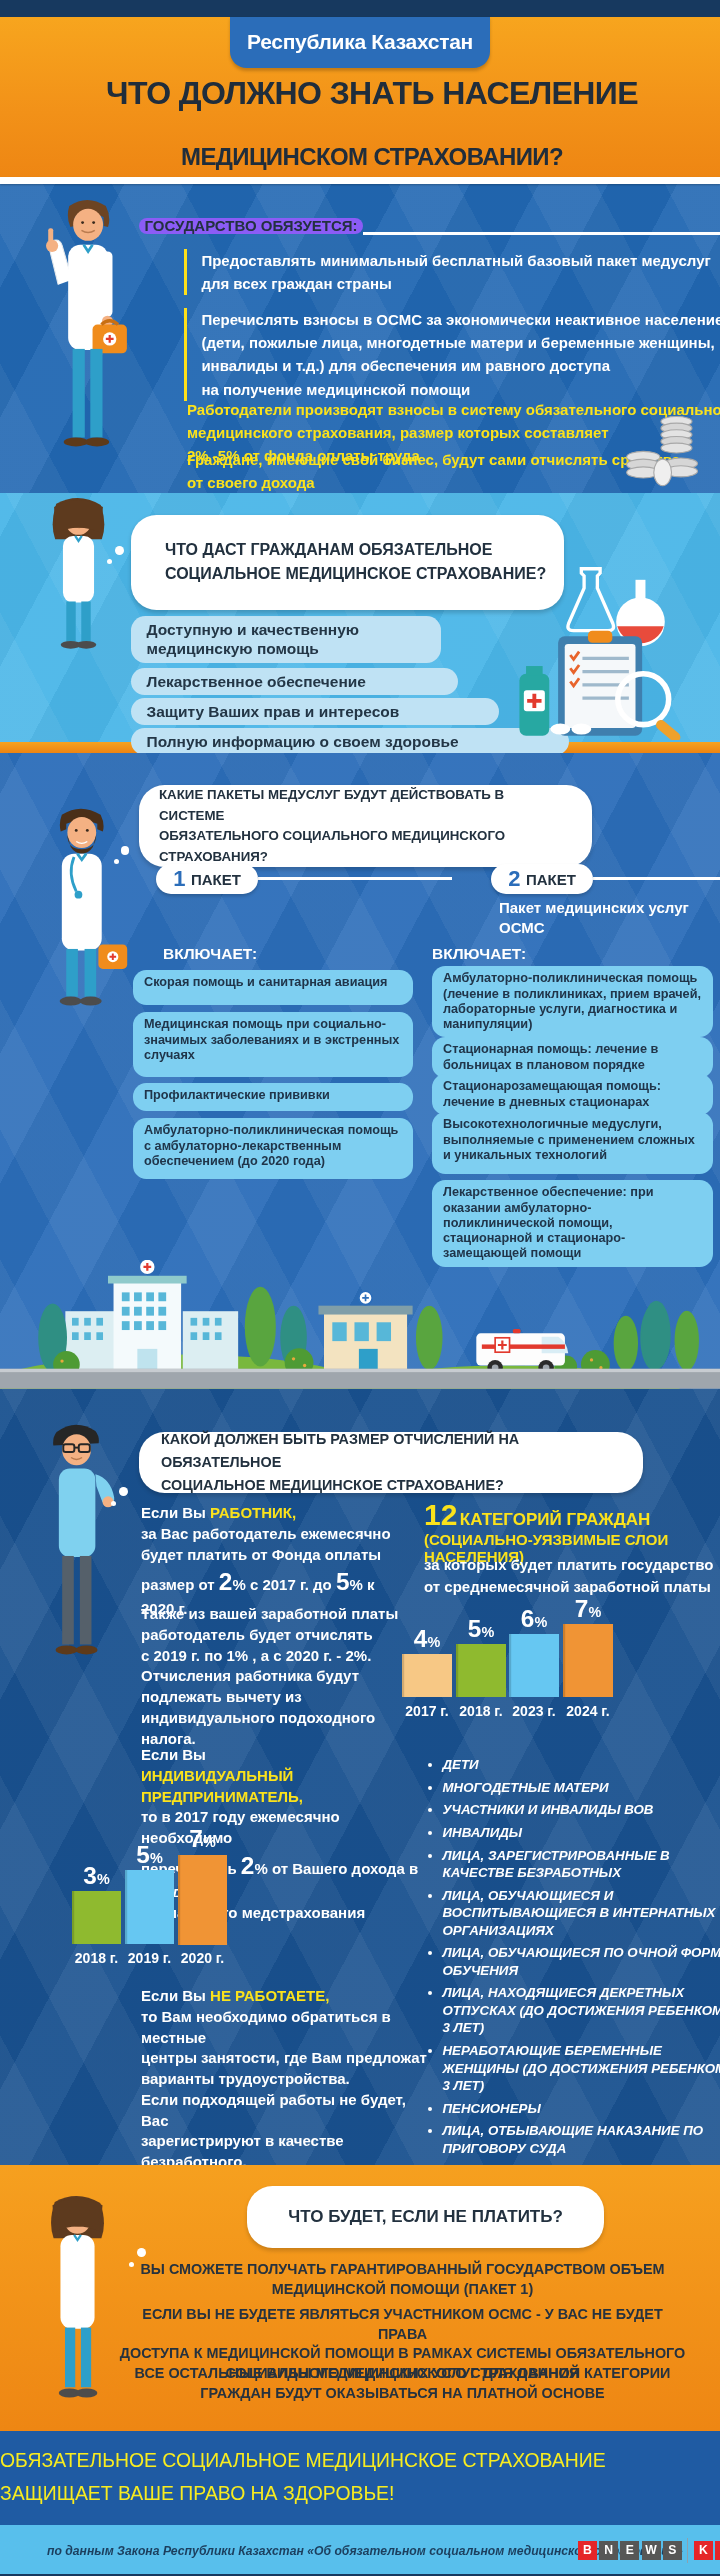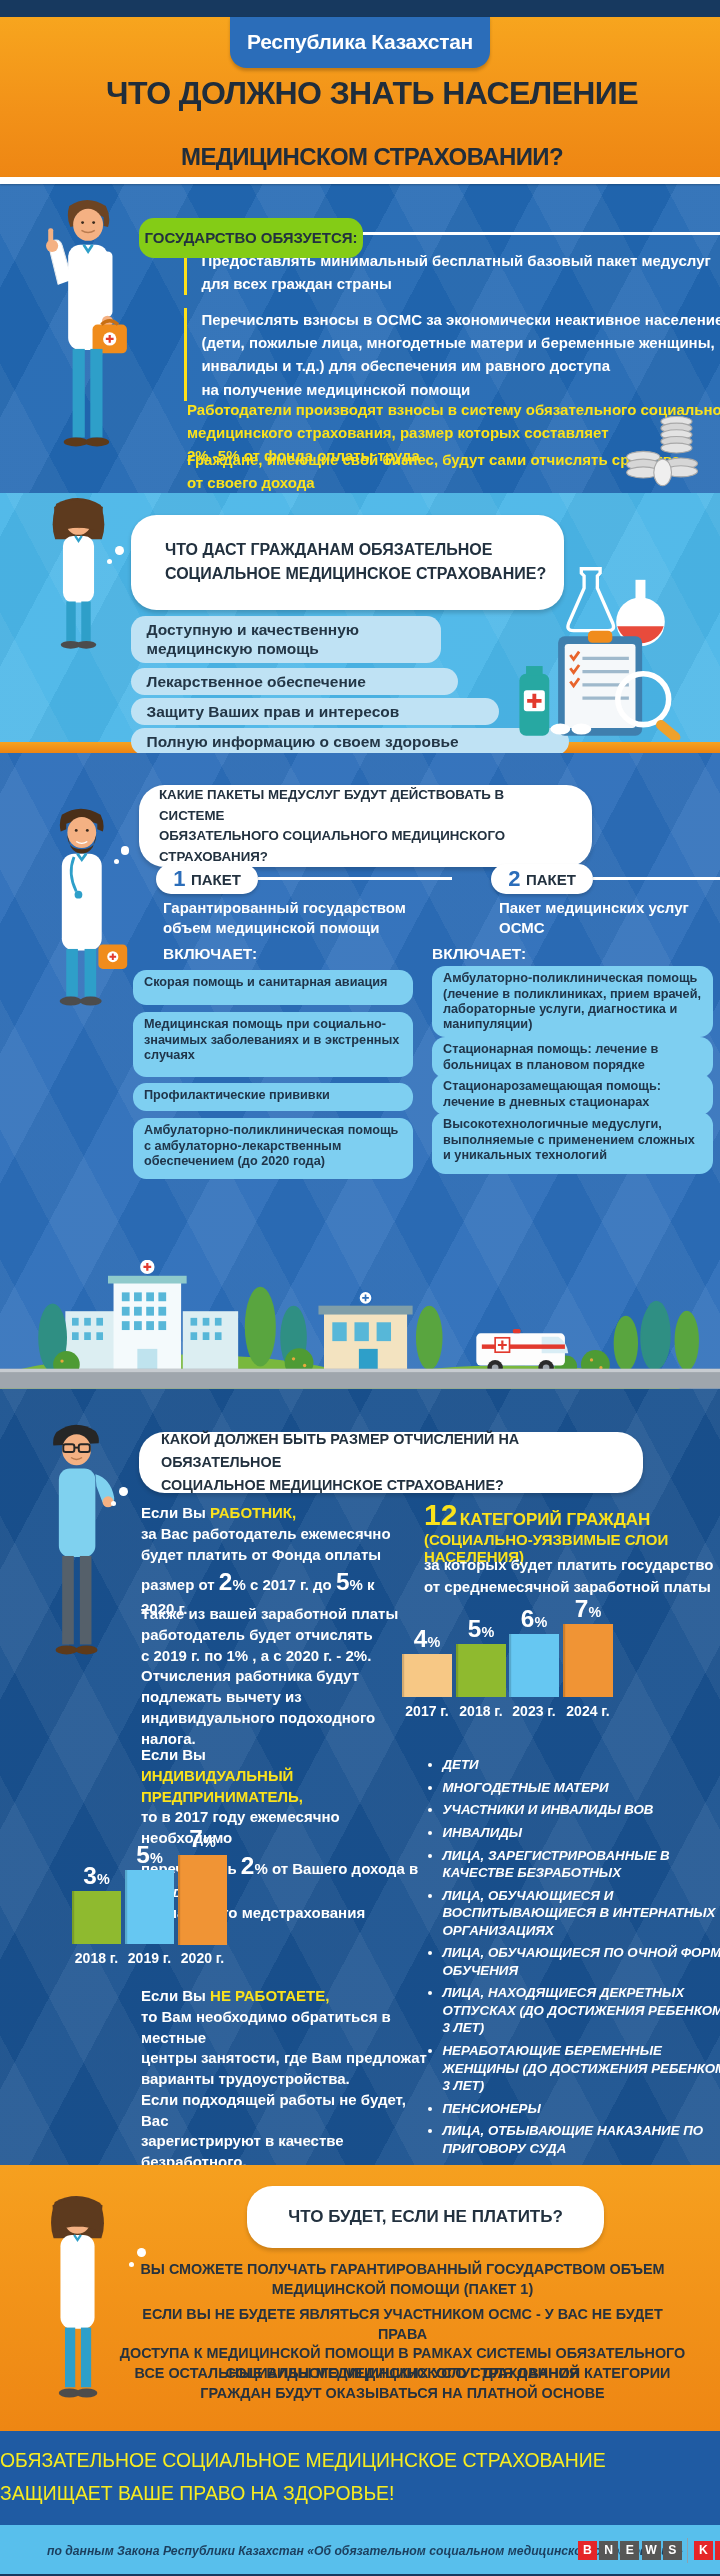--- a/index.html
+++ b/index.html
@@ -30,21 +30,21 @@
   .t1,.t2,.t3{position:absolute;left:12px;width:100%;text-align:center;color:#202D3B;font-weight:700;letter-spacing:-0.6px;margin:0;}
   .t1{top:58px;font-size:32px;}
   .t2{top:96px;font-size:24px;}
   .t3{top:126px;font-size:24px;}
   
   .bubble{position:absolute;background:#fff;border-radius:25.5px;color:#22313F;font-weight:700;
           display:flex;flex-direction:column;justify-content:center;box-shadow:0 2.8px 4.4px rgba(0,0,0,.18);z-index:2;}
   .hline{position:absolute;height:2.8px;background:#fff;z-index:1;}
   .dots b{display:block;border-radius:50%;background:#fff;}
   
-  .s1-pill{position:absolute;left:139px;top:34px;width:224px;height:40px;background:#84cc16;border-radius:15px;
+  .s1-pill{position:absolute;left:139px;top:34px;width:224px;height:16px;background:#8b5cf6;border-radius:15px;
            display:flex;align-items:center;justify-content:center;color:#22313F;font-size:15px;font-weight:700;z-index:2;}
   .s1-item{position:absolute;left:184px;border-left:3.9px solid #FFE01A;padding-left:14.4px;color:#fff;
            font-size:15px;font-weight:700;line-height:1.55;}
   .ynote{position:absolute;left:187px;color:#FBE21B;font-size:15px;font-weight:700;line-height:1.55;}
   
   .ben{position:absolute;background:#BFE2F4;border-radius:14.4px;color:#233646;font-size:15.5px;font-weight:700;
        padding:3.9px 15.5px;line-height:1.25;box-sizing:border-box;display:flex;align-items:center;}
   
   .pkg-pill{position:absolute;width:102px;height:30px;background:#fff;border-radius:15px;display:flex;align-items:center;
             justify-content:center;gap:5.5px;z-index:2;box-shadow:0 2.2px 3.3px rgba(0,0,0,.18);}
@@ -249,38 +249,38 @@
     <div class="bubble" style="left:139px;top:32px;width:413px;height:58px;padding:12px 20px;font-size:13.3px;line-height:1.55">
       <div>КАКИЕ ПАКЕТЫ МЕДУСЛУГ БУДУТ ДЕЙСТВОВАТЬ В СИСТЕМЕ</div>
       <div>ОБЯЗАТЕЛЬНОГО СОЦИАЛЬНОГО МЕДИЦИНСКОГО СТРАХОВАНИЯ?</div>
     </div>
 
     <div class="pkg-pill" style="left:156px;top:111px">
       <span class="num">1</span>
       <span class="word">ПАКЕТ</span>
     </div>
     <div class="hline" style="left:258px;width:194px;top:124px"></div>
-    <div class="pkg-desc" style="left:163px;top:145px;width:266px">Гарантированный государством объем медицинской помощи</div>
     <div class="inc" style="left:163px;top:192px">ВКЛЮЧАЕТ:</div>
     <div class="svc" style="left:133px;top:217px;width:280px;min-height:35px">Скорая помощь и санитарная авиация</div>
     <div class="svc" style="left:133px;top:259px;width:280px;min-height:65px">Медицинская помощь при социально-значимых заболеваниях и в экстренных случаях</div>
     <div class="svc" style="left:133px;top:330px;width:280px;min-height:28px">Профилактические прививки</div>
     <div class="svc" style="left:133px;top:365px;width:280px;min-height:61px">Амбулаторно-поликлиническая помощь с амбулаторно-лекарственным обеспечением (до 2020 года)</div>
 
     <div class="pkg-pill" style="left:491px;top:111px">
       <span class="num">2</span>
       <span class="word">ПАКЕТ</span>
     </div>
     <div class="hline" style="left:593px;right:0;top:124px"></div>
     <div class="pkg-desc" style="left:499px;top:145px;width:222px">Пакет медицинских услуг ОСМС</div>
     <div class="inc" style="left:432px;top:192px">ВКЛЮЧАЕТ:</div>
     <div class="svc" style="left:432px;top:213px;width:281px;min-height:65px">Амбулаторно-поликлиническая помощь (лечение в поликлиниках, прием врачей, лабораторные услуги, диагностика и манипуляции)</div>
     <div class="svc" style="left:432px;top:284px;width:281px;min-height:32px">Стационарная помощь: лечение в больницах в плановом порядке</div>
     <div class="svc" style="left:432px;top:321px;width:281px;min-height:32px">Стационарозамещающая помощь: лечение в дневных стационарах</div>
     <div class="svc" style="left:432px;top:359px;width:281px;min-height:62px">Высокотехнологичные медуслуги, выполняемые с применением сложных и уникальных технологий</div>
+    <div class="svc" style="left:432px;top:427px;width:281px;min-height:78px">Лекарственное обеспечение: при оказании амбулаторно-поликлинической помощи, стационарной и стационаро-замещающей помощи</div>
 
     <svg class="abs" style="left:0;bottom:0" width="720" height="129" viewBox="0 0 1300 232">
       <ellipse cx="320" cy="240" rx="360" ry="70" fill="#79B83D"></ellipse>
       <ellipse cx="920" cy="248" rx="320" ry="58" fill="#79B83D"></ellipse>
       <rect x="118" y="92" width="90" height="106" fill="#DCEEF2"></rect>
       <rect x="330" y="92" width="100" height="106" fill="#DCEEF2"></rect>
       <rect x="205" y="38" width="122" height="160" fill="#F4FAFC"></rect>
       <rect x="195" y="28" width="142" height="14" fill="#8FCACB"></rect>
       <circle cx="266" cy="12" r="13" fill="#fff"></circle>
       <path d="M266 5 v14 M259 12 h14" stroke="#E23A2E" stroke-width="4"></path>

